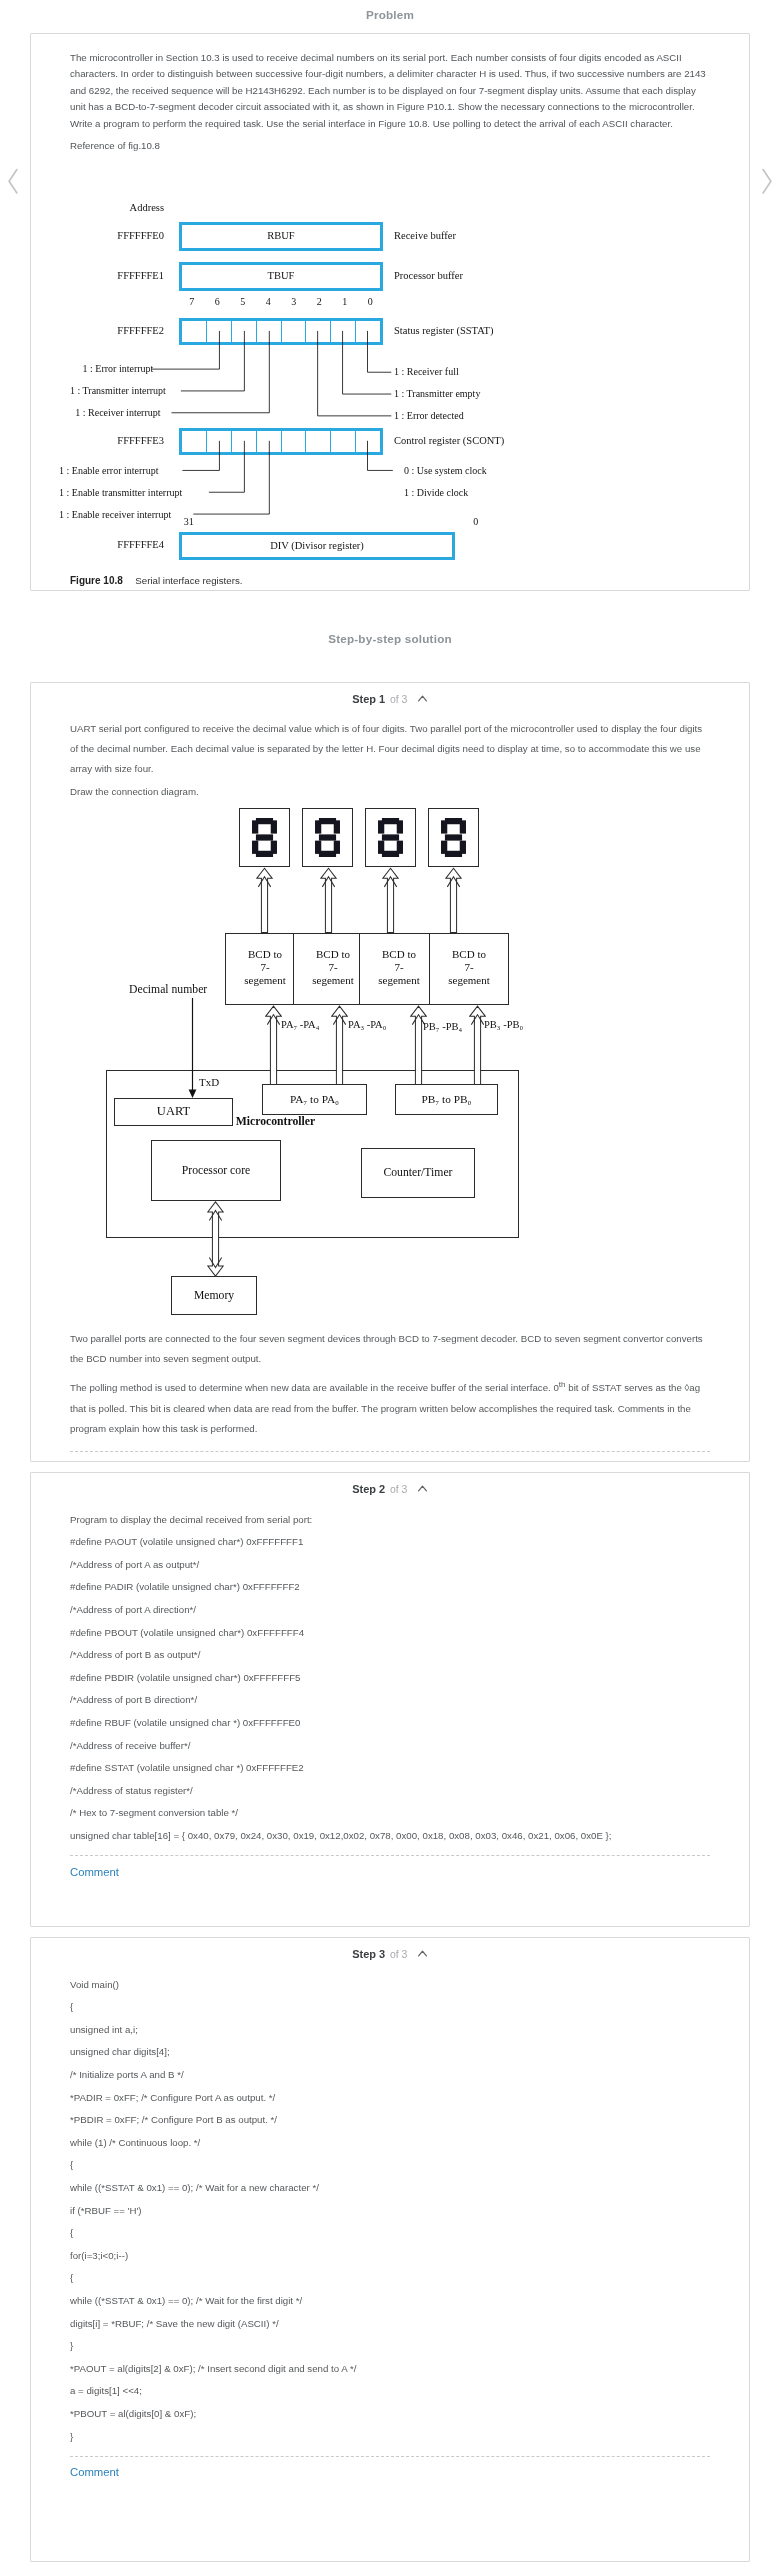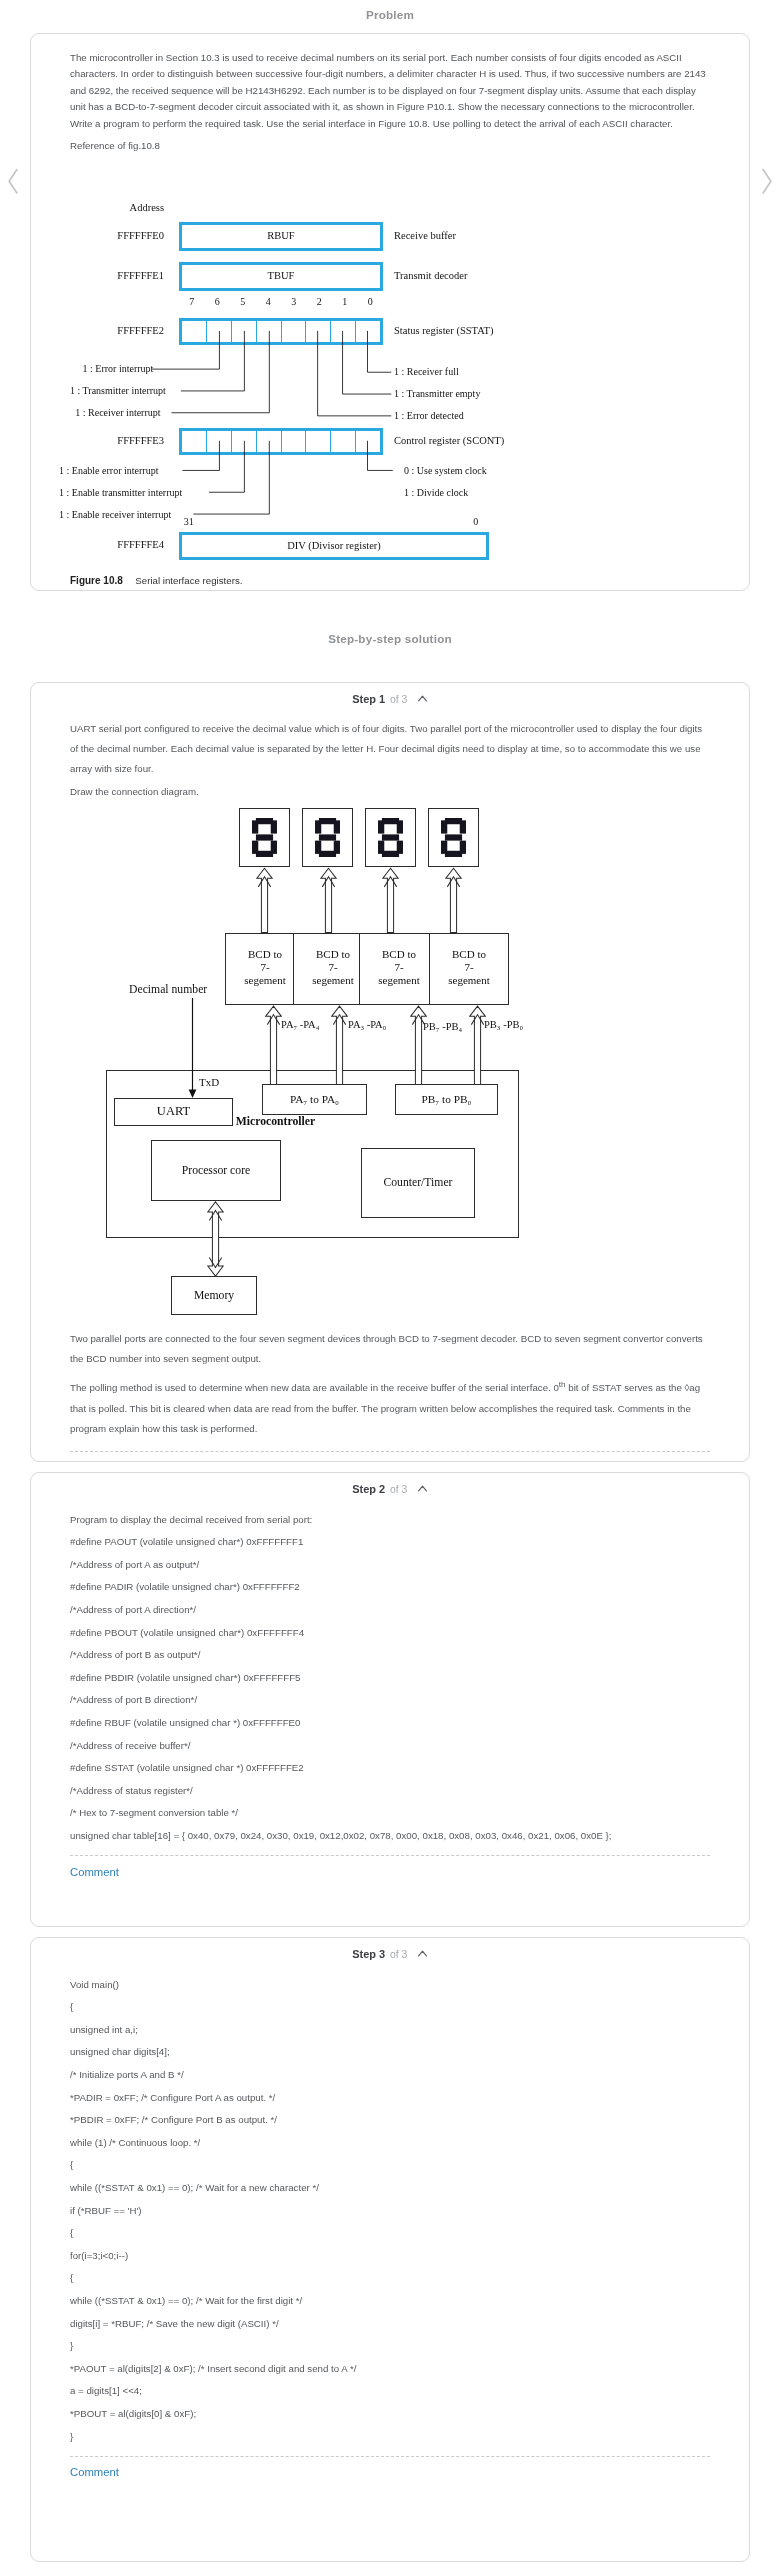--- a/index.html
+++ b/index.html
@@ -19,21 +19,21 @@
     letter-spacing:0.2px;
   }
   .sol-heading { margin-top:41px; }
   .nav-arrow { position:absolute; top:168px; cursor:pointer; }
   .nav-prev { left:6.2px; }
   .nav-next { right:6.2px; }
   .card {
     margin: 0 30px;
     background:#fff;
     border:0.8px solid #d9d9d9;
-    border-radius:9px;
+    border-radius:1px;
     overflow:hidden;
   }
   .problem-card { margin-top:12.5px; height:558px; position:relative; }
   .step-card { position:relative; }
   .step1-card { margin-top:37px; height:780px; }
   .step2-card { margin-top:10px; height:455px; }
   .step3-card { margin-top:10px; height:625px; }
   .problem-text {
     padding: 15.6px 39px 0 39px;
     font-size:9.7px;
@@ -71,21 +71,21 @@
   .sstat-desc { left:363px; top:291px; }
   .scont-desc { left:363px; top:401px; }
   .lbl-col p { height:12.5px; margin:0 0 9.4px 0; white-space:nowrap; font-size:10px; }
   .sstat-left  { left:39px;  top:329px;text-align:center; }
   .sstat-right { left:363px; top:332px; }
   .scont-left  { left:28px;  top:431px; }
   .scont-right { left:373px; top:431px; }
   .div-bits { left:148px; top:482px; width:304px; display:flex; justify-content:space-between; font-size:10px; }
   .div-bits span { padding:0 4.7px; }
   .div-box {
-    left:148px; top:498px; width:310px; height:28px;
+    left:148px; top:498px; width:276px; height:28px;
     border:3.1px solid #29a9e0; text-align:center; line-height:21px; background:#fff;
   }
   .div-addr { top:505px; }
   .fig-caption { left:39px; top:540px; font-family:"Liberation Sans","DejaVu Sans",sans-serif; }
   .fig-caption b { font-size:10px; color:#222; }
   .fig-caption span { font-size:9.7px; margin-left:12.5px; color:#333; }
   .fig-lines { position:absolute; inset:0; pointer-events:none; }
 
   
   .step-header {
@@ -119,21 +119,21 @@
   .disp1{ left:169px; } .disp2{ left:232px; } .disp3{ left:295px; } .disp4{ left:358px; }
   .bcd-box { top:128px; width:80px; height:72px; border:1.6px solid #2b2b2b; text-align:center; font-size:11px; line-height:13.3px; padding-top:14px; background:#fff; }
   .bcd1{ left:155px; } .bcd2{ left:223px; } .bcd3{ left:289px; } .bcd4{ left:359px; }
   .mcu-box { left:36px; top:265px; width:413px; height:168px; border:1.6px solid #2b2b2b; background:#fff; }
   .uart-box { left:44px; top:293px; width:119px; height:28px; border:1.6px solid #2b2b2b; text-align:center; line-height:25px; font-size:12.5px; background:#fff; }
   .port-box { border:1.6px solid #2b2b2b; text-align:center; font-size:11.3px; background:#fff; }
   .porta-box { left:192px; top:279px; width:105px; height:31px; line-height:28px; }
   .portb-box { left:325px; top:279px; width:103px; height:31px; line-height:28px; }
   .mcu-label { left:36px; top:310px; width:339px; text-align:center; font-weight:bold; font-size:11.7px; }
   .proc-box { left:81px; top:335px; width:130px; height:61px; border:1.6px solid #2b2b2b; display:flex; align-items:center; justify-content:center; font-size:11.7px; background:#fff; }
-  .ctr-box { left:291px; top:343px; width:114px; height:70px; border:1.6px solid #2b2b2b; display:flex; align-items:center; justify-content:center; font-size:11.7px; background:#fff; }
+  .ctr-box { left:291px; top:343px; width:114px; height:50px; border:1.6px solid #2b2b2b; display:flex; align-items:center; justify-content:center; font-size:11.7px; background:#fff; }
   .mem-box { left:101px; top:471px; width:86px; height:39px; border:1.6px solid #2b2b2b; display:flex; align-items:center; justify-content:center; font-size:11.7px; background:#fff; }
   .decnum-label { left:59px; top:178px; font-size:11.7px; }
   .txd-label { left:129px; top:271px; font-size:11px; }
   .bus-label { font-size:10.5px; white-space:nowrap; }
   .bus1{ left:211px; top:214px; } .bus2{ left:278px; top:214px; }
   .bus3{ left:353px; top:216px; } .bus4{ left:414px; top:214px; }
   .seg8 rect { fill:#15151f; }
 </style>
 </head>
 <body>
@@ -162,21 +162,21 @@
 
         <div class="reg-row">
           <span class="reg-addr">FFFFFFE0</span>
           <span class="reg-box">RBUF</span>
           <span class="reg-desc">Receive buffer</span>
         </div>
 
         <div class="reg-row">
           <span class="reg-addr">FFFFFFE1</span>
           <span class="reg-box">TBUF</span>
-          <span class="reg-desc">Transmit decoder</span>
+          <span class="reg-desc">Processor buffer</span>
         </div>
       </div>
 
     <div class="abs bits-row">
 
     <span>7</span>
         <span>6</span>
         <span>5</span>
         <span>4</span>
         <span>3</span>

